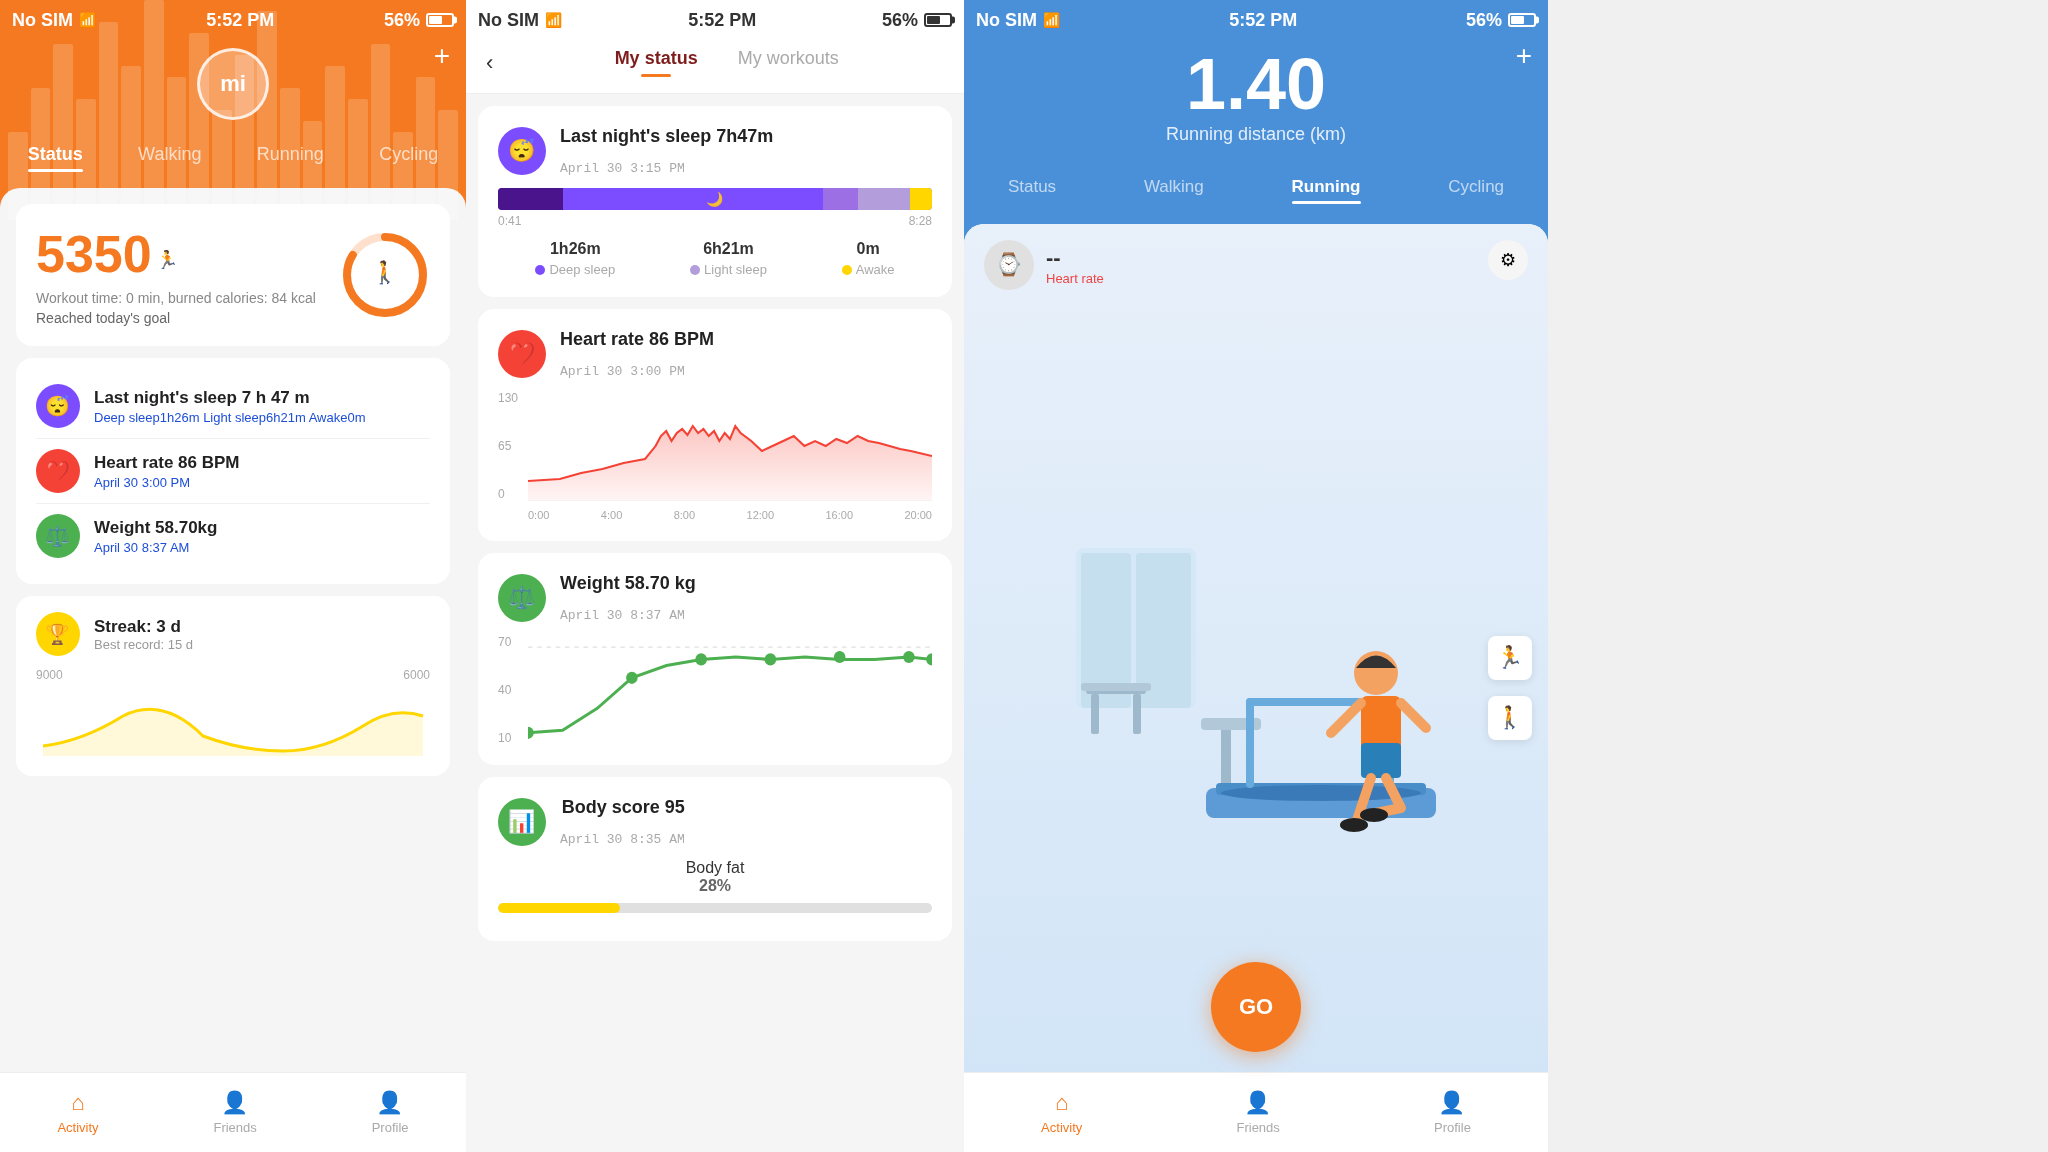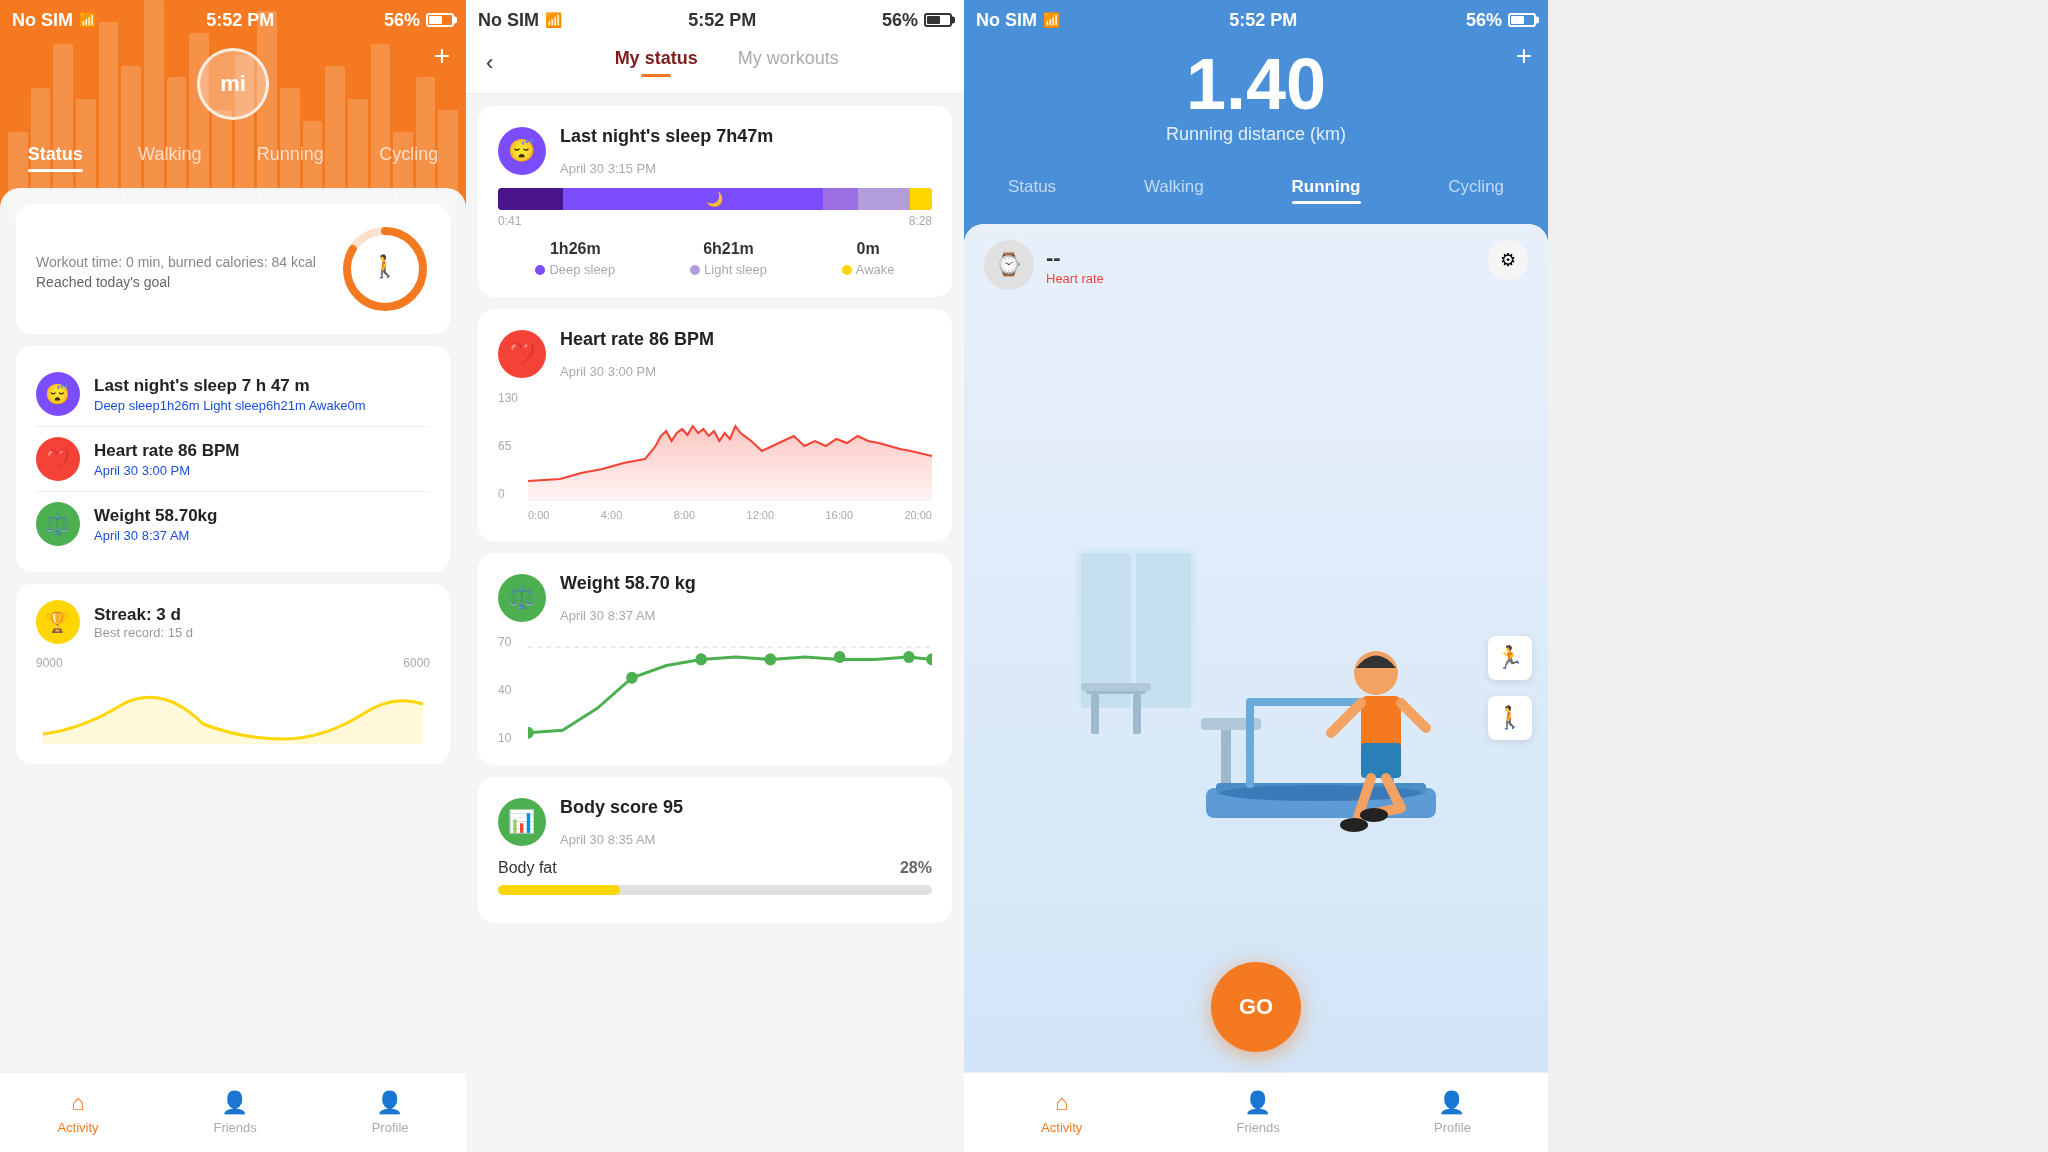--- a/index.html
+++ b/index.html
@@ -344,21 +344,21 @@
       height: 48px;
       border-radius: 50%;
       display: flex;
       align-items: center;
       justify-content: center;
       font-size: 22px;
       margin-right: 14px;
       flex-shrink: 0;
     }
     .status-card-title { font-size: 18px; font-weight: 700; color: #222; text-align: right; }
-    .status-card-date { font-size: 13px; color: #aaa; margin-top: 14px; }
+    .status-card-date { font-size: 13px; color: #aaa; margin-top: 14px; font-family: Liberation Mono, monospace; }
     .sleep-stats {
       display: flex;
       justify-content: space-around;
       margin-top: 12px;
     }
     .sleep-stat {
       display: flex;
       flex-direction: column;
       align-items: center;
       gap: 4px;
@@ -383,20 +383,21 @@
     }
     .body-fat-fill {
       height: 100%;
       background: #ffd600;
       border-radius: 5px;
     }
     .body-fat-row {
       display: flex;
       justify-content: space-between;
       align-items: center;
+      flex-direction: column;
     }
     .body-fat-label { font-size: 16px; color: #333; }
     .body-fat-val { font-size: 16px; font-weight: 600; color: #666; }
 
     
     .panel-3 {
       width: 584px;
       height: 1152px;
       background: #4a90d9;
       display: flex;
@@ -633,20 +634,24 @@
     <span class="nav-tab active">Status</span>
     <span class="nav-tab">Walking</span>
     <span class="nav-tab">Running</span>
     <span class="nav-tab">Cycling</span>
   </div>
 
   <div class="panel-1-content">
 
     <div class="steps-card">
       <div>
+        <div>
+          <span style="font-size:52px;font-weight:700;color:#f47920;">5350</span>
+          <span style="font-size:18px;color:#f47920;vertical-align:super;">🏃</span>
+        </div>
         <div class="steps-info">Workout time: 0 min, burned calories: 84 kcal</div>
         <div class="steps-goal">Reached today's goal</div>
       </div>
       <div class="ring-container">
         <svg class="ring-svg" viewBox="0 0 90 90">
           <circle cx="45" cy="45" r="38" fill="none" stroke="#ffe0cc" stroke-width="8"></circle>
           <circle cx="45" cy="45" r="38" fill="none" stroke="#f47920" stroke-width="8" stroke-dasharray="200 239" stroke-linecap="round" transform="rotate(-90 45 45)"></circle>
           <text x="45" y="50" text-anchor="middle" fill="#f47920" font-size="22">🚶</text>
         </svg>
       </div>

